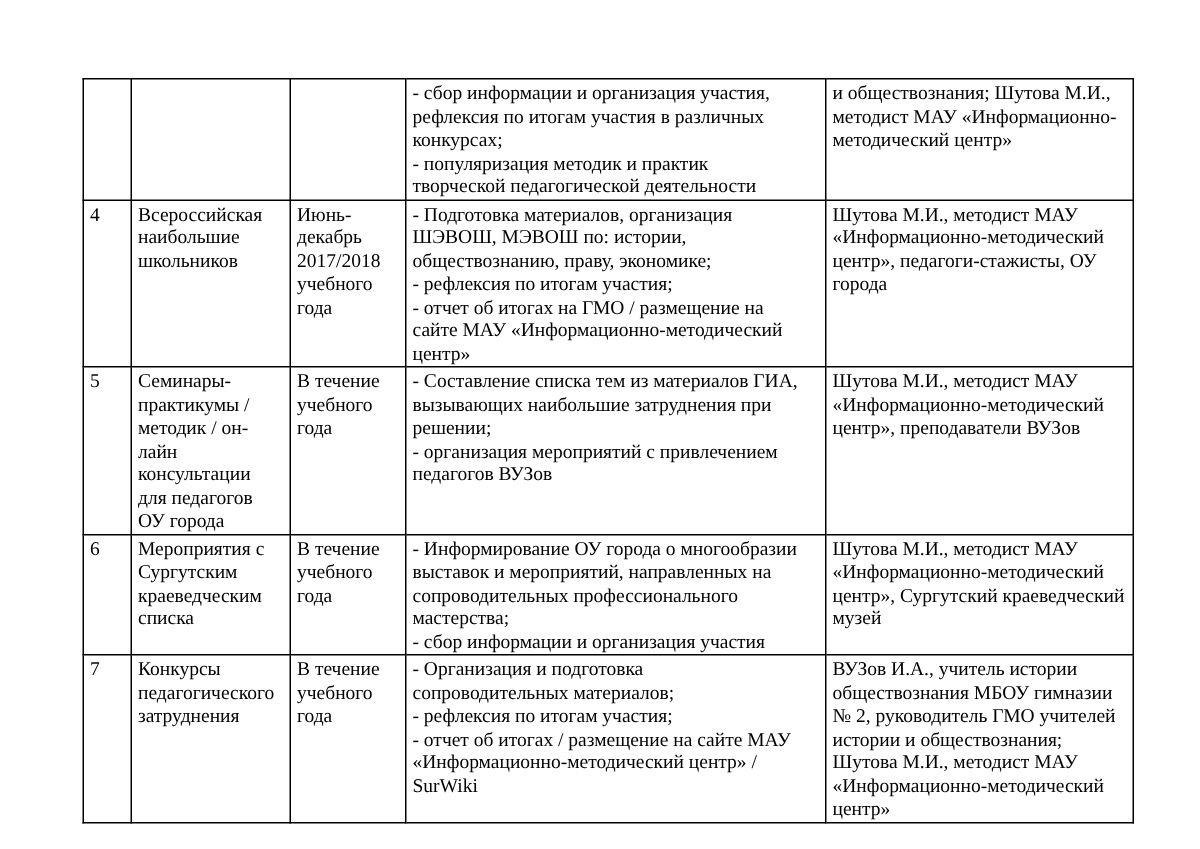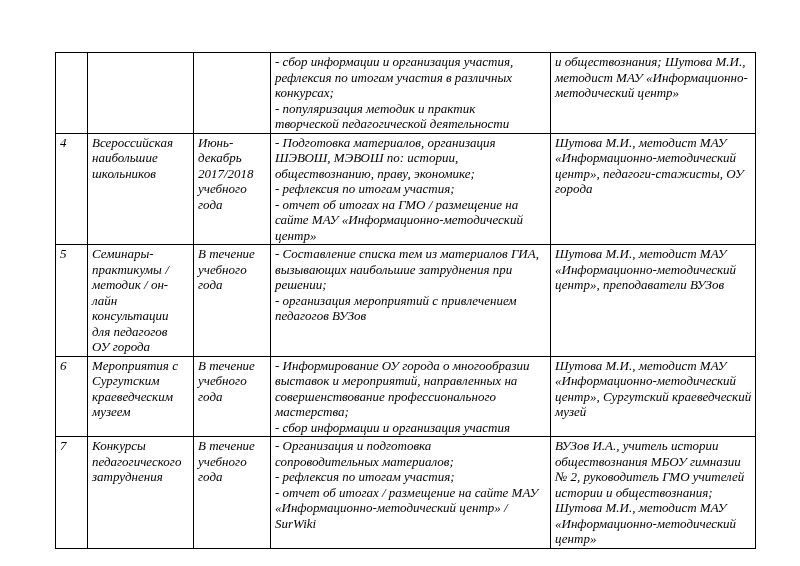--- a/index.html
+++ b/index.html
@@ -26,21 +26,20 @@
     table-layout: fixed;
   }
   table.doc-table td {
     border: 1px solid #000000;
     vertical-align: top;
     padding: 1px 3px 1px 4px;
     font-size: 13px;
     line-height: 15.5px;
     white-space: pre-line;
     overflow: hidden;
-    font-style: italic;
   }
   td.c-num   { padding-left: 3px; }
   td.c-act   { padding-left: 5px; }
   td.c-resp  { padding-left: 5px; margin-left: 36px; }
 </style>
 </head>
 <body>
 
 <div class="page">
   <table class="doc-table">
@@ -105,27 +104,27 @@
 педагогов ВУЗов</td>
         <td class="c-resp">Шутова М.И., методист МАУ
 «Информационно-методический
 центр», преподаватели ВУЗов</td>
       </tr>
       <tr style="height:74px">
         <td class="c-num">6</td>
         <td class="c-evt">Мероприятия с
 Сургутским
 краеведческим
-музеем</td>
+списка</td>
         <td class="c-per">В течение
 учебного
 года</td>
         <td class="c-act">- Информирование ОУ города о многообразии
 выставок и мероприятий, направленных на
-совершенствование профессионального
+сопроводительных профессионального
 мастерства;
 - сбор информации и организация участия</td>
         <td class="c-resp">Шутова М.И., методист МАУ
 «Информационно-методический
 центр», Сургутский краеведческий
 музей</td>
       </tr>
       <tr style="height:111px">
         <td class="c-num">7</td>
         <td class="c-evt">Конкурсы

